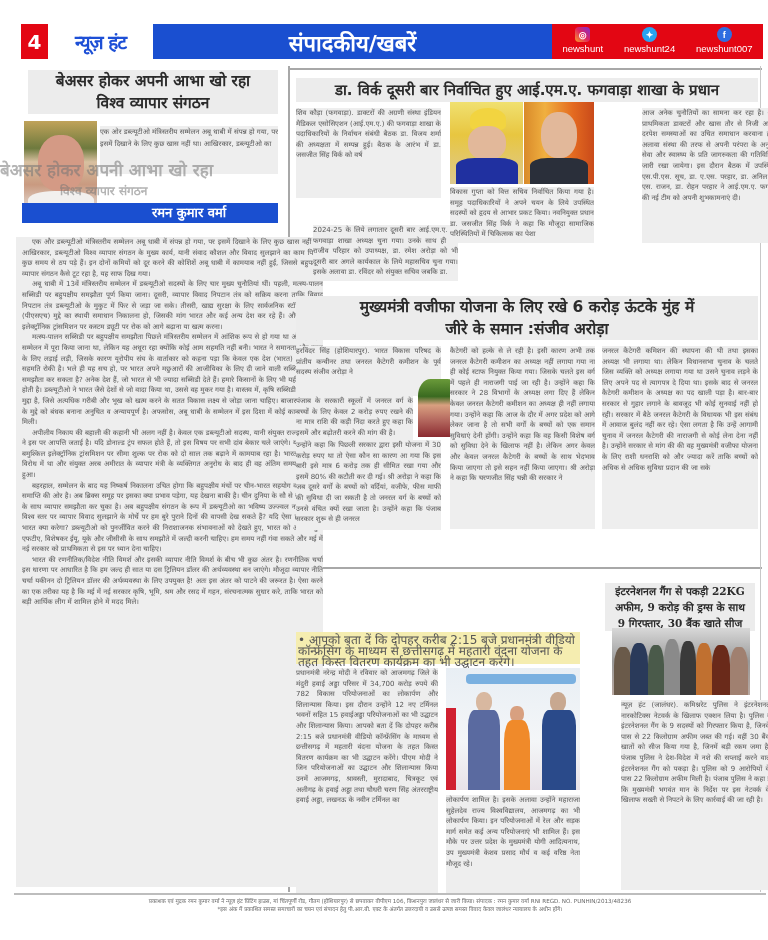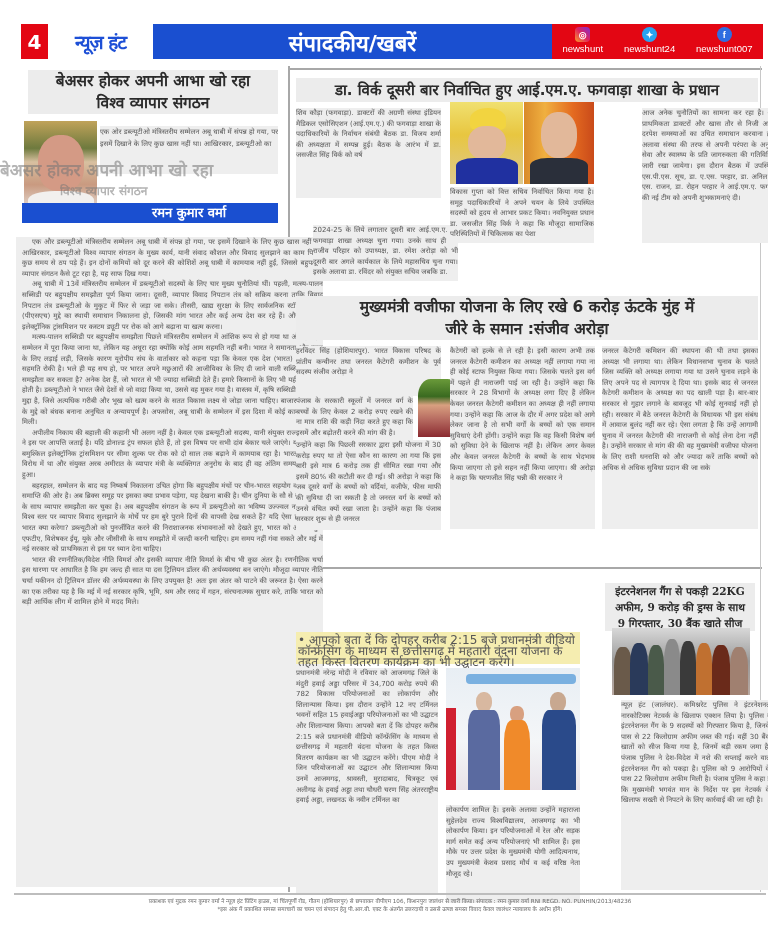--- a/index.html
+++ b/index.html
@@ -56,21 +56,21 @@
   .sch-col1b { position: absolute; left: 296px; top: 396px; width: 117px; height: 44px; }
   .sch-col1c { position: absolute; left: 296px; top: 440px; width: 145px; height: 90px; }
   .sch-col2 { position: absolute; left: 450px; top: 346px; width: 145px; height: 183px; }
   .sch-col3 { position: absolute; left: 602px; top: 346px; width: 156px; height: 183px; }
 
   
   .air-title { position: absolute; left: 296px; top: 575px; width: 284px; font-size: 14px; line-height: 21px; }
   .air-teaser { position: absolute; left: 296px; top: 632px; width: 284px; height: 32px; background: #f5edb0; font-size: 12px; line-height: 11px; color: #555; padding: 3px 2px; }
   .air-col1 { position: absolute; left: 296px; top: 668px; width: 142px; height: 225px; }
   .air-photo { left: 446px; top: 668px; width: 134px; height: 122px; background: linear-gradient(180deg, #e8eef4 0%, #f4f6f8 60%, #e8e2e8 100%); }
-  .air-cap { position: absolute; left: 446px; top: 795px; width: 134px; height: 98px; margin-top: 10px; }
+  .air-cap { position: absolute; left: 446px; top: 795px; width: 134px; height: 98px; }
 
   
   .gang-title { position: absolute; left: 605px; top: 583px; width: 150px; font-size: 10.5px; line-height: 16px; font-family: "DejaVu Serif", serif; }
   .gang-photo { left: 612px; top: 628px; width: 138px; height: 67px; background: linear-gradient(180deg, #d8d8d8 0%, #9a9a9a 50%, #b8a8a0 100%); }
   .gang-person { position: absolute; bottom: 0; border-radius: 40% 40% 0 0; }
   .gang-body { position: absolute; left: 621px; top: 700px; width: 150px; height: 190px; }
 
   
   .footer-rule { position: absolute; left: 14px; top: 893px; width: 752px; height: 2px; background: #bdbdbd; }
   .footer { position: absolute; left: 40px; top: 897px; width: 700px; text-align: center; font-size: 5.6px; line-height: 8px; color: #666; }

